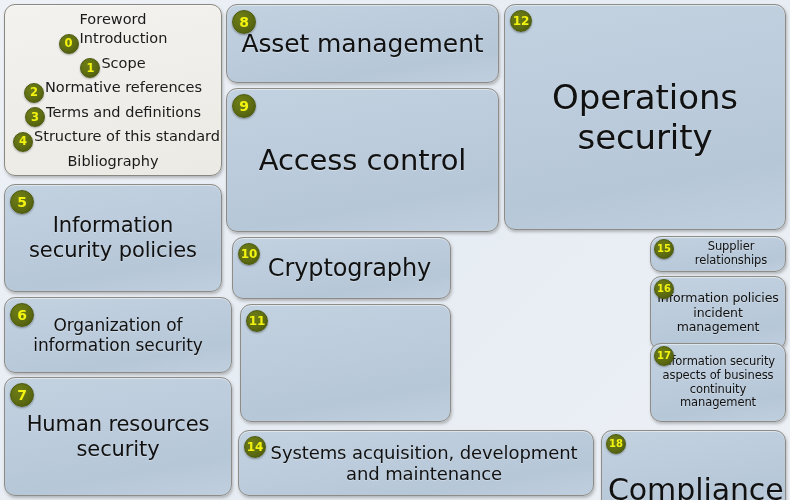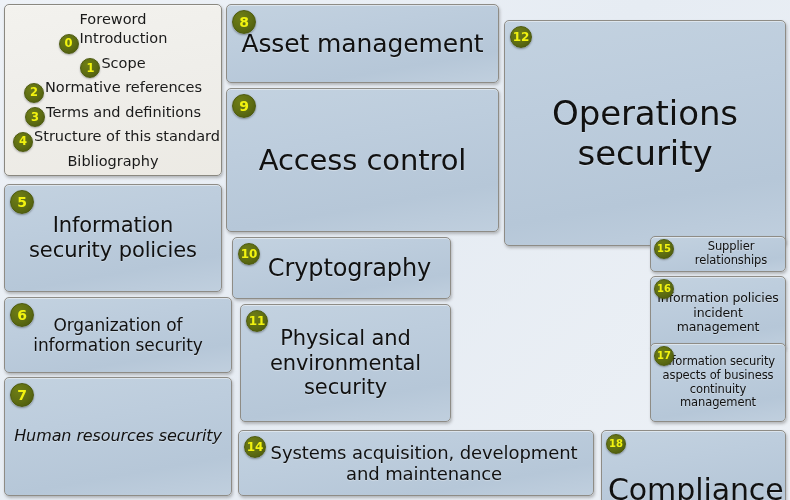--- a/index.html
+++ b/index.html
@@ -18,21 +18,21 @@
   #canvas {
     position: relative;
     width: 790px;
     height: 500px;
     background: linear-gradient(135deg, #eef2f7 0%, #e6ecf3 50%, #edf1f6 100%);
   }
 
   .box {
     position: absolute;
     box-sizing: border-box;
-    border-radius: 5px;
+    border-radius: 11px;
     border: 1px solid #8e8c86;
     background: linear-gradient(170deg, #c3d2e0 0%, #bdcddd 35%, #b6c7d8 75%, #c0cfde 100%);
     box-shadow: 1px 2px 3px rgba(90, 90, 90, 0.38), inset 0 1px 0 rgba(255,255,255,0.45);
     display: flex;
     align-items: center;
     justify-content: center;
     overflow: hidden;
   }
 
   .box.pale {
@@ -141,44 +141,43 @@
     <span class="box-label" style="font-size:21px;">Information security policies</span>
   </div>
 
   <div class="box" style="left:4px; top:297px; width:228px; height:76px;">
     <span class="badge sz-lg">6</span>
     <span class="box-label" style="font-size:17px;">Organization of information security</span>
   </div>
 
   <div class="box" style="left:4px; top:377px; width:228px; height:119px;">
     <span class="badge sz-lg">7</span>
-    <span class="box-label" style="font-size:16px;font-style:italic;">Human resources security</span>
+    <span class="box-label" style="font-size:21px;">Human resources security</span>
   </div>
 
   <div class="box" style="left:226px; top:4px; width:273px; height:79px;">
     <span class="badge sz-lg">8</span>
     <span class="box-label" style="font-size:25px;">Asset management</span>
   </div>
 
   <div class="box" style="left:226px; top:88px; width:273px; height:144px;">
     <span class="badge sz-lg">9</span>
     <span class="box-label" style="font-size:29px;">Access control</span>
   </div>
 
   <div class="box" style="left:232px; top:237px; width:219px; height:62px;">
     <span class="badge sz-md">10</span>
     <span class="box-label" style="font-size:24px; padding-left:22px;">Cryptography</span>
   </div>
 
   <div class="box" style="left:240px; top:304px; width:211px; height:118px;">
     <span class="badge sz-md">11</span>
-    <span class="box-label" style="font-size:21px;">Physical and environmental security</span>
-  </div>
-
-  <div class="box" style="left:504px; top:4px; width:282px; height:226px;margin-top:16px;">
+  </div>
+
+  <div class="box" style="left:504px; top:4px; width:282px; height:226px;">
     <span class="badge sz-md">12</span>
     <span class="box-label" style="font-size:34px;">Operations security</span>
   </div>
 
 
   <div class="box" style="left:238px; top:430px; width:356px; height:66px;">
     <span class="badge sz-md">14</span>
     <span class="box-label" style="font-size:18px; padding-left:22px;">Systems acquisition, development and maintenance</span>
   </div>
 

